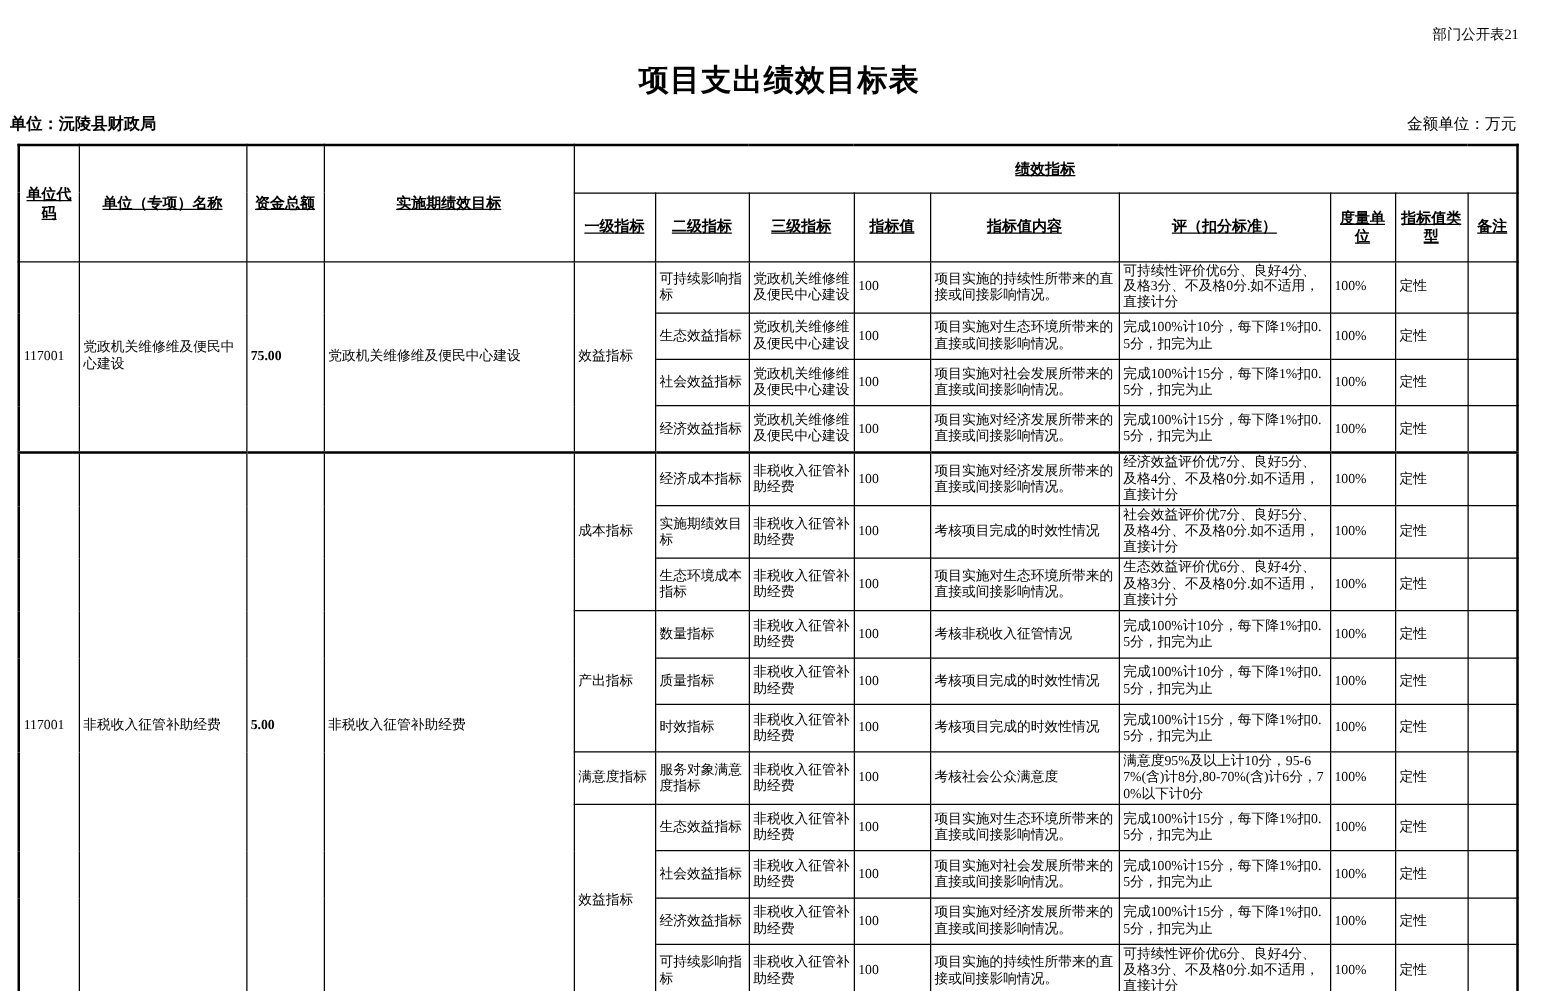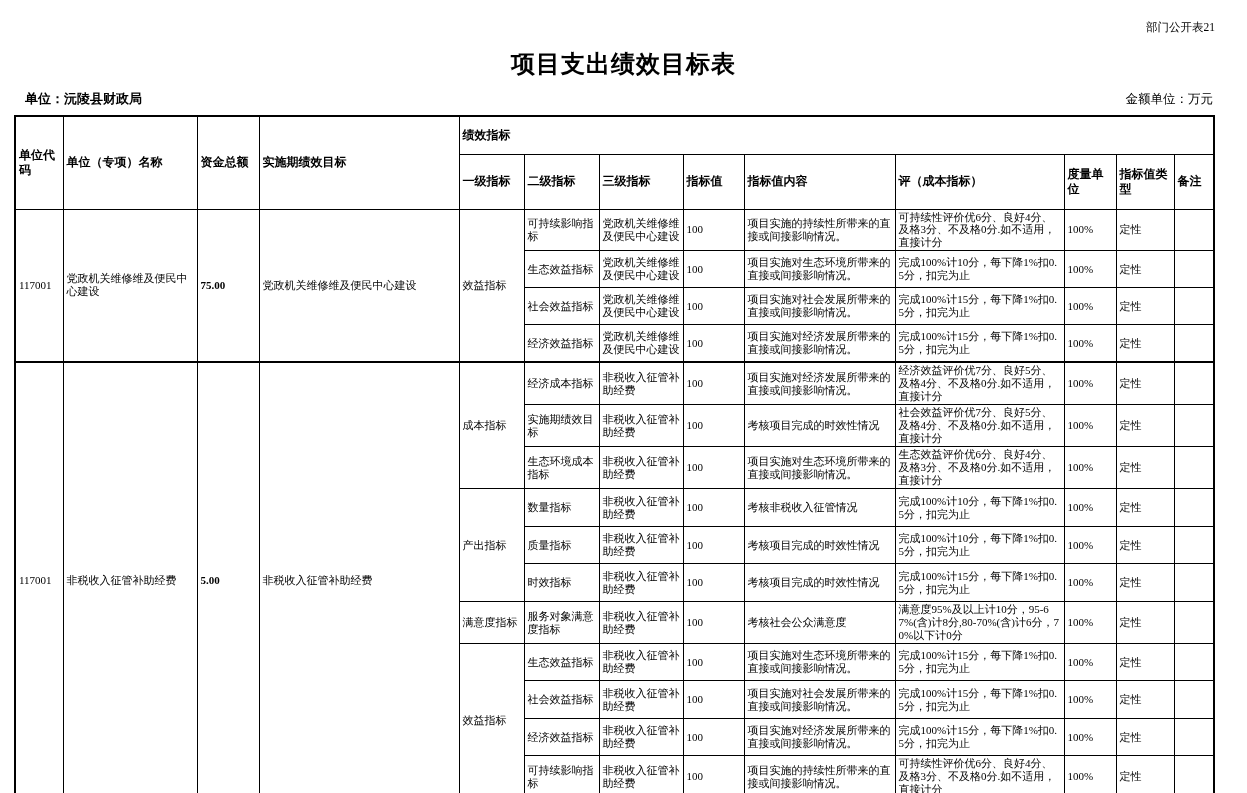--- a/index.html
+++ b/index.html
@@ -17,40 +17,40 @@
   }
   .title {
     padding-top:48px;
     text-align:center;
     font-size:24px;
     font-weight:bold;
     letter-spacing:1px;
   }
   .meta-row {
     display:flex; justify-content:space-between; align-items:flex-end;
-    margin:10px 34px 0 25px;
+    margin:10px 34px 0 8px;
   }
   .unit-label { font-weight:bold; font-size:13px; }
   .amount-unit-label { font-size:12.5px; }
   table.perf {
     margin:7px 0 0 14px;
     border-collapse:collapse;
     table-layout:fixed;
     width:1199px;
     border:2px solid #000;
   }
   table.perf th, table.perf td {
     border:1px solid #000;
     overflow:hidden;
     word-break:break-all;
   }
   table.perf th {
     font-size:12px; font-weight:bold;
-    text-align:left; vertical-align:middle;
-    padding:1px 3px; line-height:1.25;
+    text-align:center; vertical-align:middle;
+    padding:1px 3px; line-height:1.25;text-decoration:underline;
   }
   table.perf td {
     font-size:11px;
     text-align:left; vertical-align:middle;
     padding:1px 3px; line-height:1.18;
   }
   td.c-code   { font-size:12px; padding-left:2px;margin-top:32px; }
   td.c-name   { font-size:12px; text-align:center; }
   td.c-fund   { font-size:12px; text-align:right; padding-right:2px;font-weight:bold; }
   td.c-target { font-size:12px; }
@@ -91,21 +91,21 @@
       <th rowspan="2">资金总额</th>
       <th rowspan="2">实施期绩效目标</th>
       <th colspan="9">绩效指标</th>
     </tr>
     <tr style="height:55px">
       <th>一级指标</th>
       <th>二级指标</th>
       <th>三级指标</th>
       <th>指标值</th>
       <th>指标值内容</th>
-      <th>评（成本指标）</th>
+      <th>评（扣分标准）</th>
       <th>度量单位</th>
       <th>指标值类型</th>
       <th>备注</th>
     </tr>
 
     <tr style="height:37px">
       <td class="c-code" rowspan="4">117001</td>
       <td class="c-name" rowspan="4">党政机关维修维及便民中心建设</td>
       <td class="c-fund" rowspan="4">75.00</td>
       <td class="c-target" rowspan="4">党政机关维修维及便民中心建设</td>

